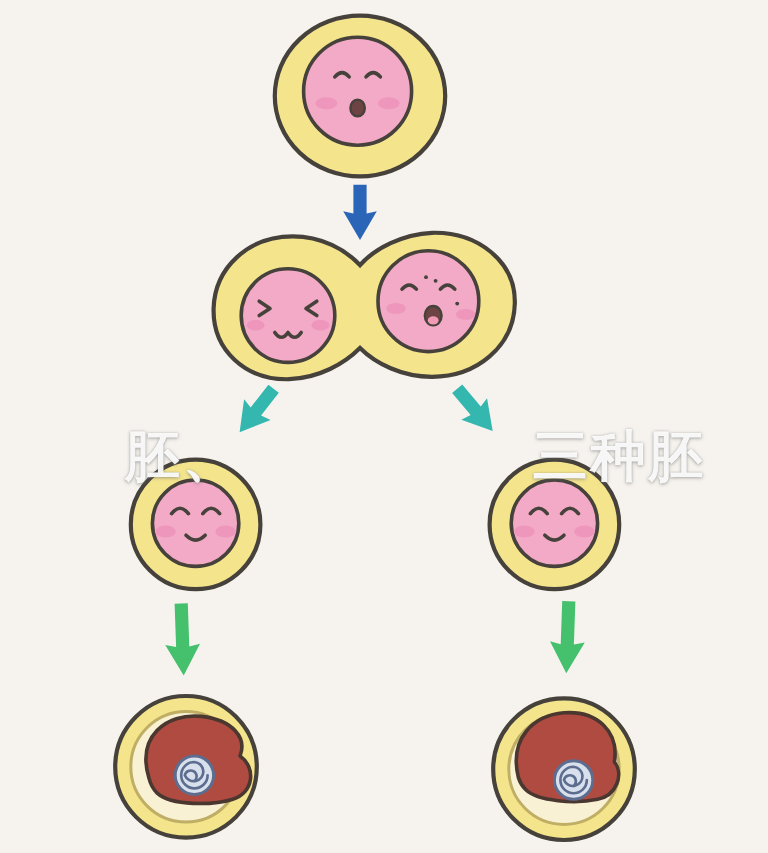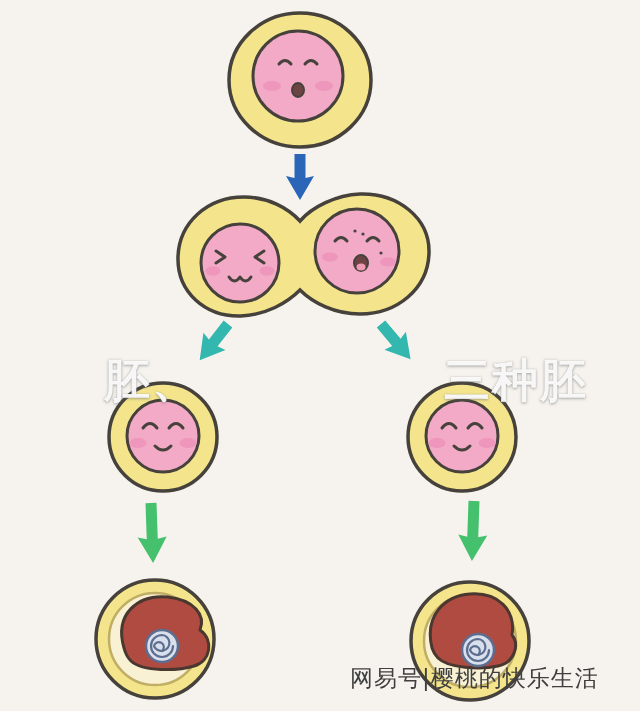--- a/index.html
+++ b/index.html
@@ -146,15 +146,14 @@
       <use href="#blastocyst" transform="translate(478,650)"></use>
     </g>
 
   </svg>
 
   <div class="watermark">
     <span class="wm-left">胚、</span>
     <span class="wm-right">三种胚</span>
   </div>
 
-  <div class="credit">网易号|樱桃的快乐生活</div>
 
 </div>
 
 </body></html>

